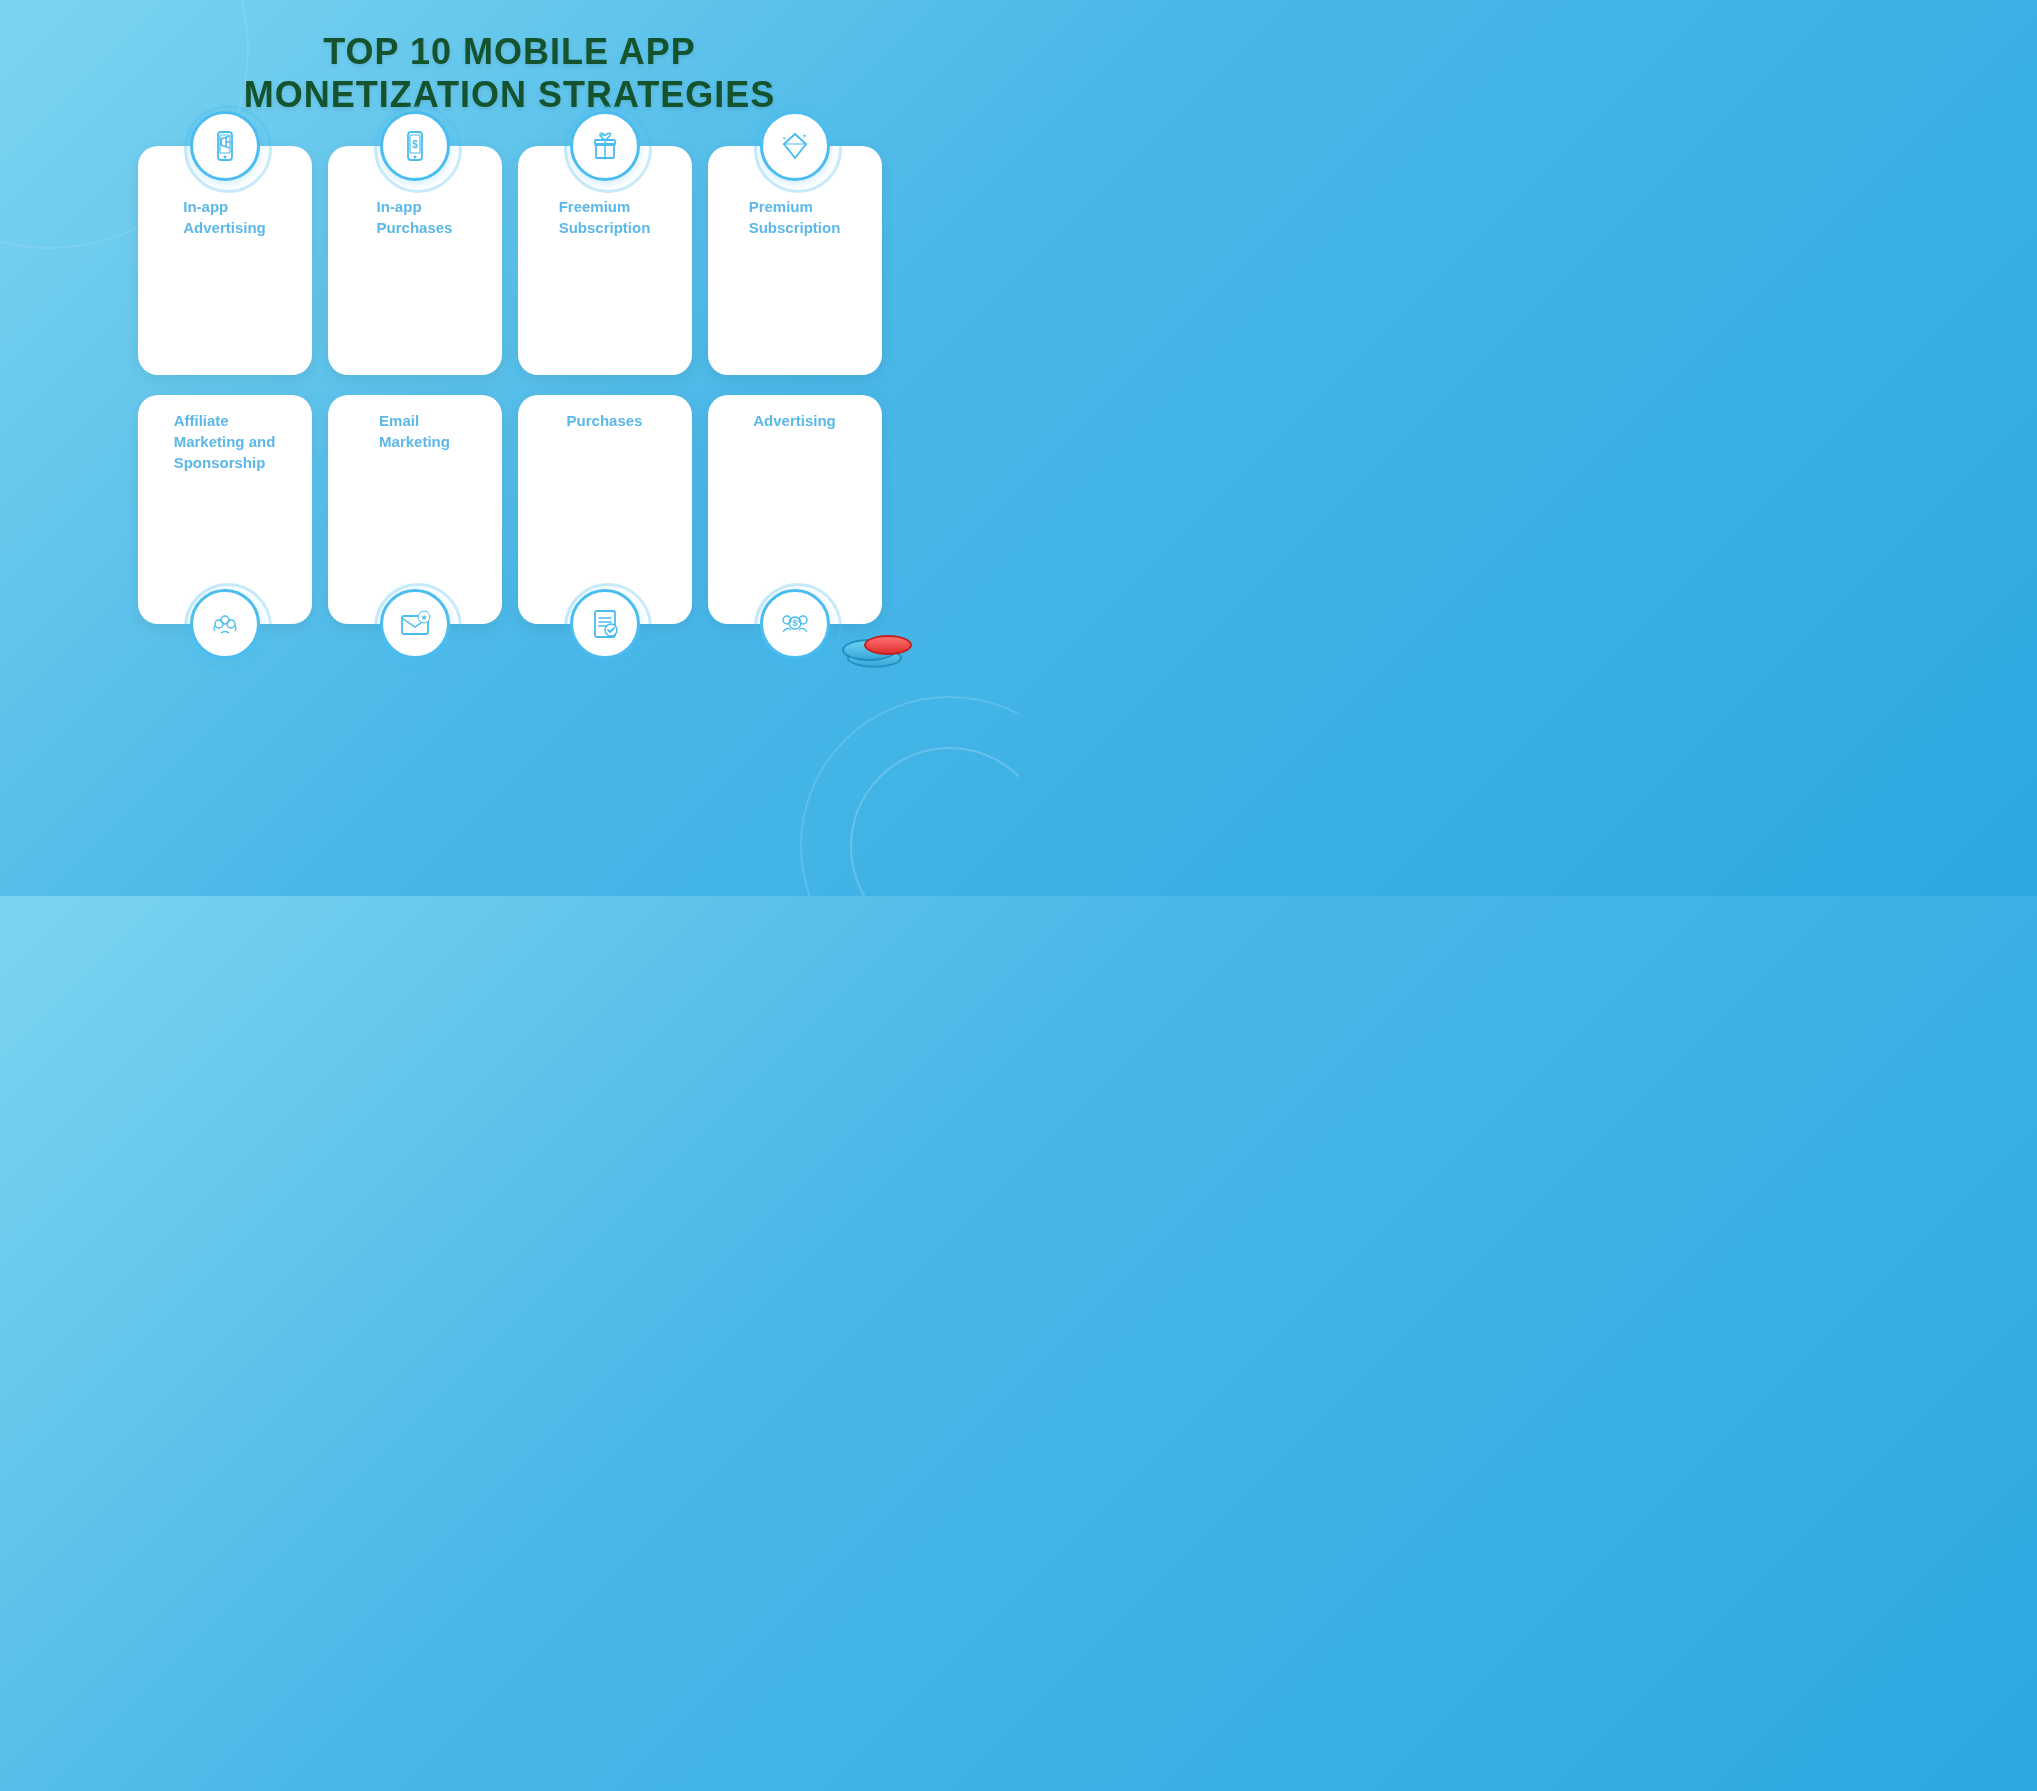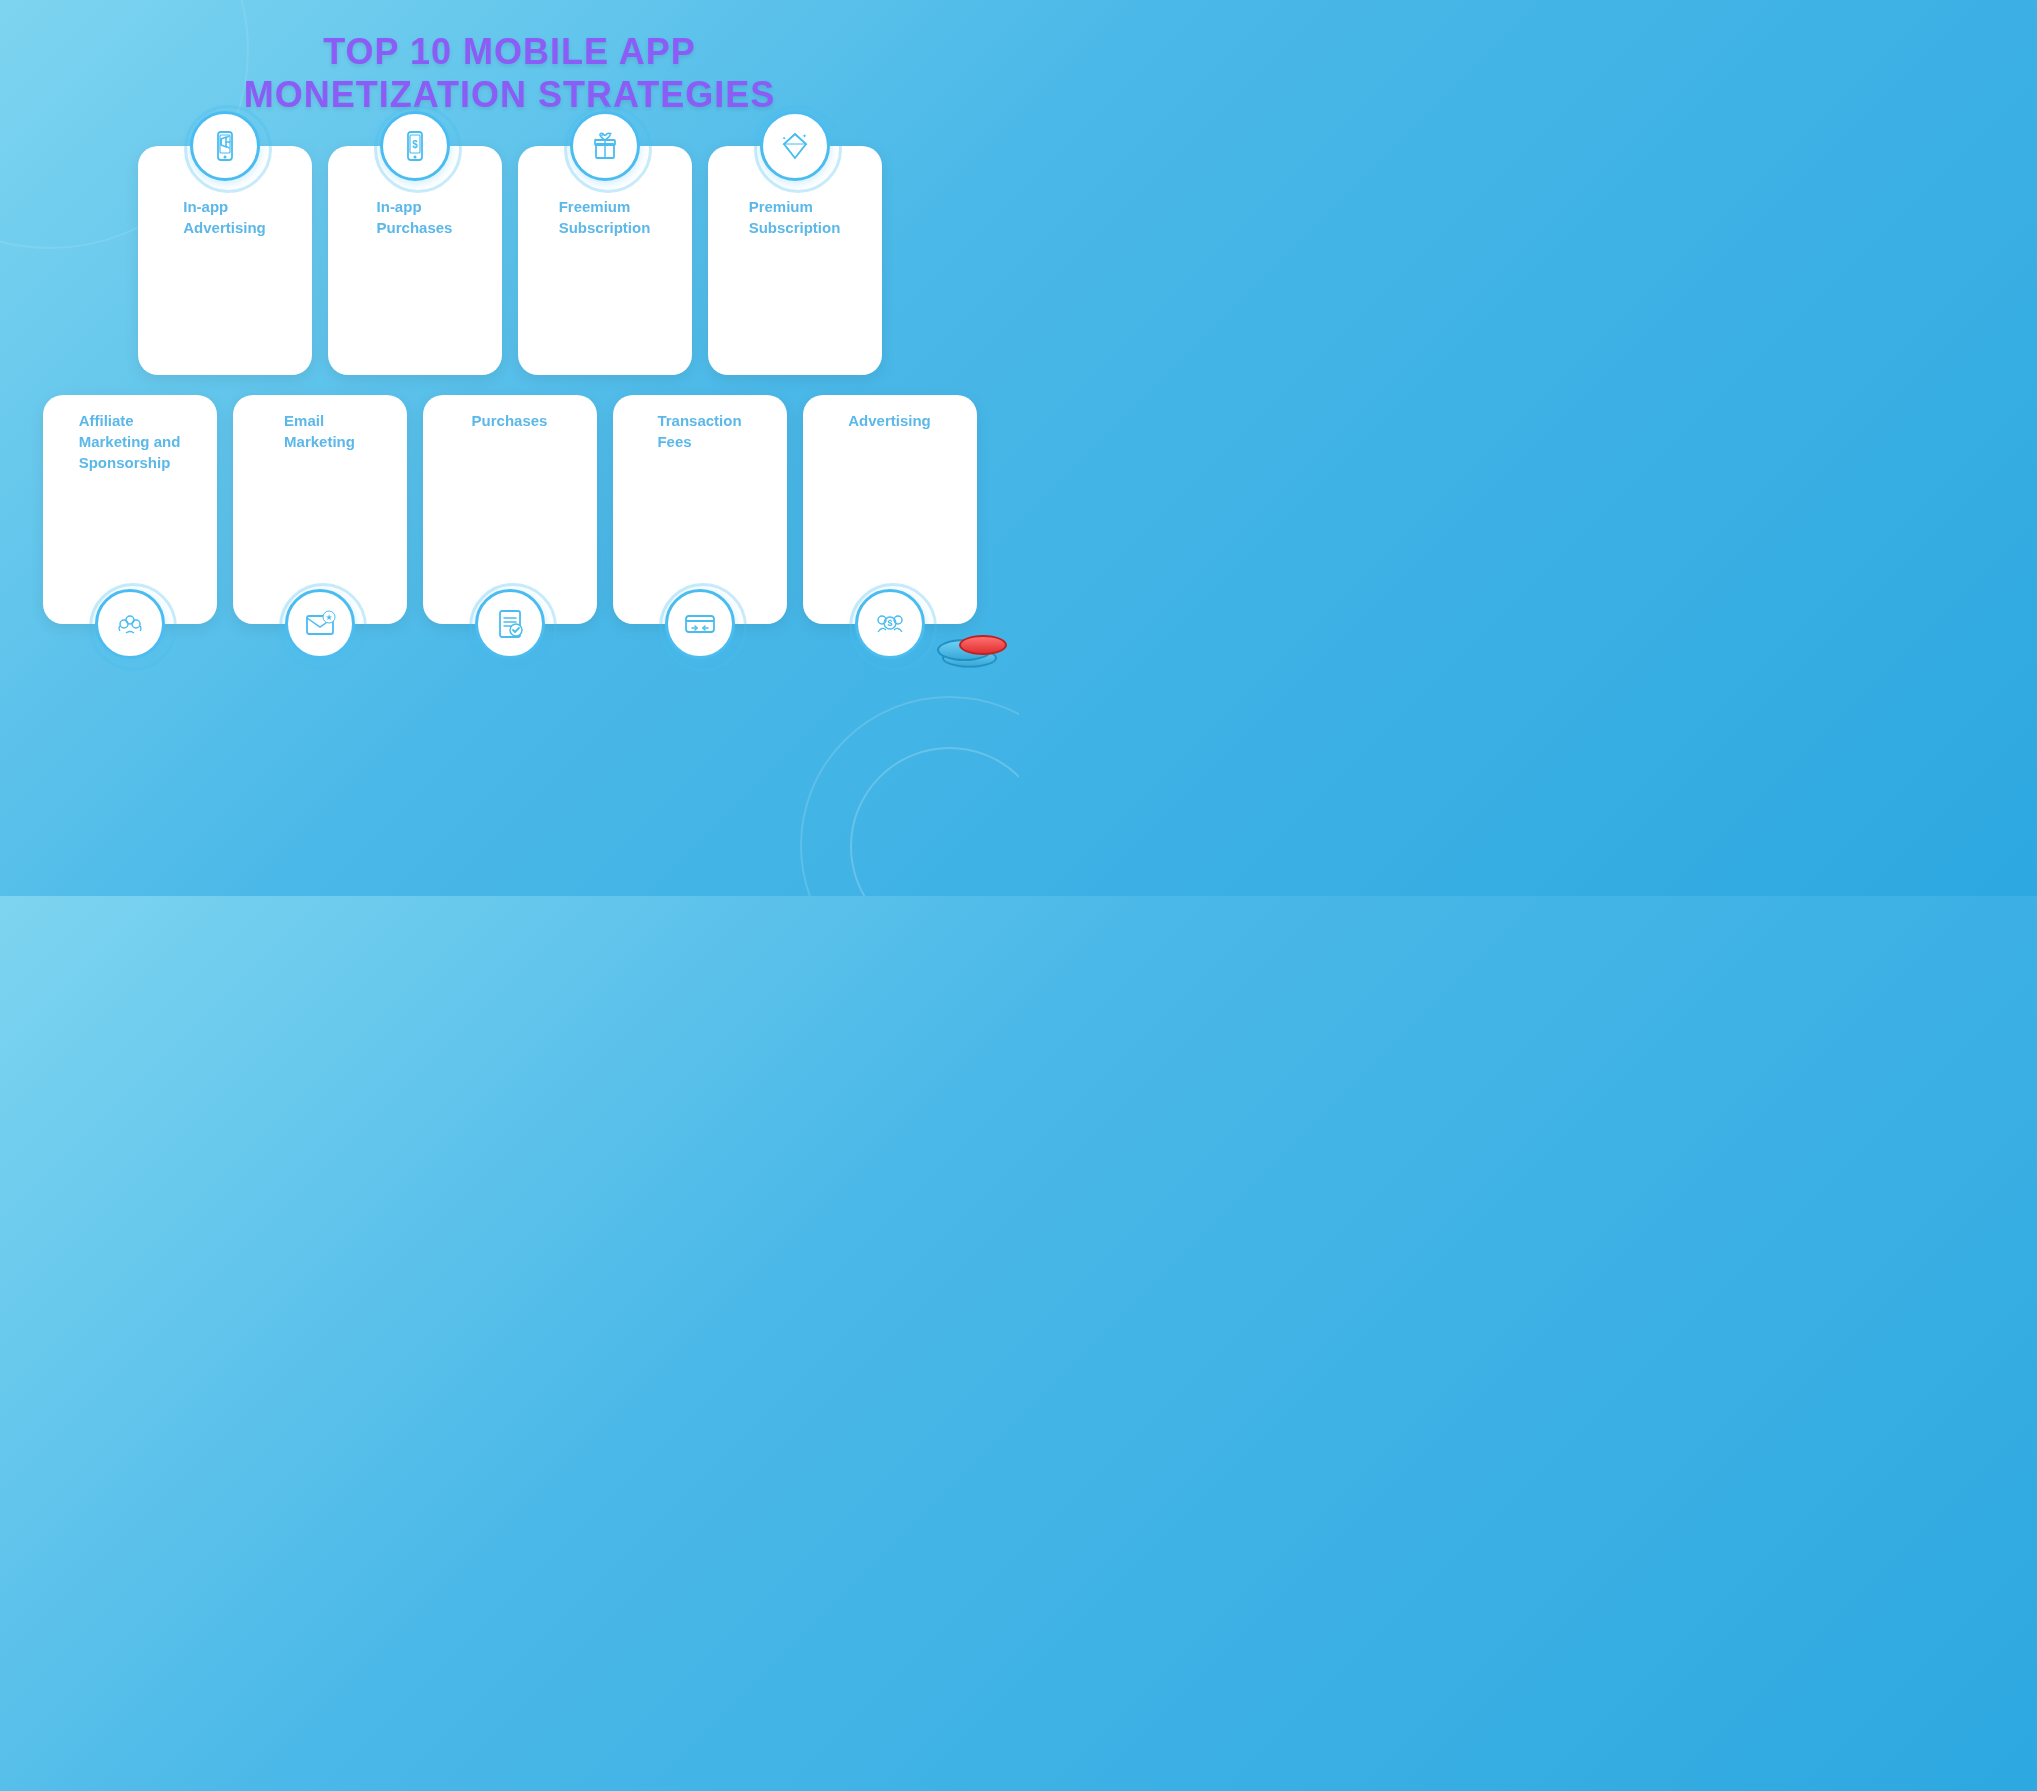--- a/index.html
+++ b/index.html
@@ -16,21 +16,21 @@
       overflow: hidden;
       position: relative;
     }
 
     .title-section {
       text-align: center;
       margin-bottom: 30px;
     }
 
     .title-section h1 {
-      color: #8b5cf6;
+      color: #14532d;
       font-size: 36px;
       font-weight: 900;
       line-height: 1.2;
       text-shadow: 0 2px 4px rgba(0,0,0,0.1);
       letter-spacing: 1px;
     }
 
     .cards-container {
       display: flex;
       flex-direction: column;
@@ -293,35 +293,20 @@
           <path d="M12 12 L24 12" stroke="#4abcf0" stroke-width="1.5" stroke-linecap="round"></path>
           <path d="M12 16 L24 16" stroke="#4abcf0" stroke-width="1.5" stroke-linecap="round"></path>
           <path d="M12 20 L20 20" stroke="#4abcf0" stroke-width="1.5" stroke-linecap="round"></path>
 
           <circle cx="24" cy="24" r="6" fill="white" stroke="#4abcf0" stroke-width="1.5"></circle>
           <path d="M21 24 L23 26 L27 22" stroke="#4abcf0" stroke-width="1.8" stroke-linecap="round" stroke-linejoin="round" fill="none"></path>
         </svg>
       </div>
     </div>
 
-    <div class="card card-bottom">
-      <span class="card-label">Transaction<br>Fees</span>
-      <div class="icon-circle">
-        <svg class="icon-svg" viewBox="0 0 36 36" fill="none" xmlns="http://www.w3.org/2000/svg">
-
-          <rect x="4" y="10" width="28" height="16" rx="3" stroke="#4abcf0" stroke-width="1.8" fill="none"></rect>
-          <path d="M4 15 L32 15" stroke="#4abcf0" stroke-width="2"></path>
-
-          <path d="M10 22 L15 22" stroke="#4abcf0" stroke-width="1.5" stroke-linecap="round"></path>
-          <path d="M13 20 L15 22 L13 24" stroke="#4abcf0" stroke-width="1.5" stroke-linecap="round" stroke-linejoin="round" fill="none"></path>
-          <path d="M26 22 L21 22" stroke="#4abcf0" stroke-width="1.5" stroke-linecap="round"></path>
-          <path d="M23 20 L21 22 L23 24" stroke="#4abcf0" stroke-width="1.5" stroke-linecap="round" stroke-linejoin="round" fill="none"></path>
-        </svg>
-      </div>
-    </div>
 
     <div class="card card-bottom" style="position:relative;">
       <span class="card-label">Advertising</span>
       <div class="icon-circle">
         <svg class="icon-svg" viewBox="0 0 36 36" fill="none" xmlns="http://www.w3.org/2000/svg">
 
           <circle cx="10" cy="14" r="4" stroke="#4abcf0" stroke-width="1.5" fill="none"></circle>
           <circle cx="26" cy="14" r="4" stroke="#4abcf0" stroke-width="1.5" fill="none"></circle>
           <path d="M6 26 Q10 20 14 24" stroke="#4abcf0" stroke-width="1.3" fill="none"></path>
           <path d="M22 24 Q26 20 30 26" stroke="#4abcf0" stroke-width="1.3" fill="none"></path>

